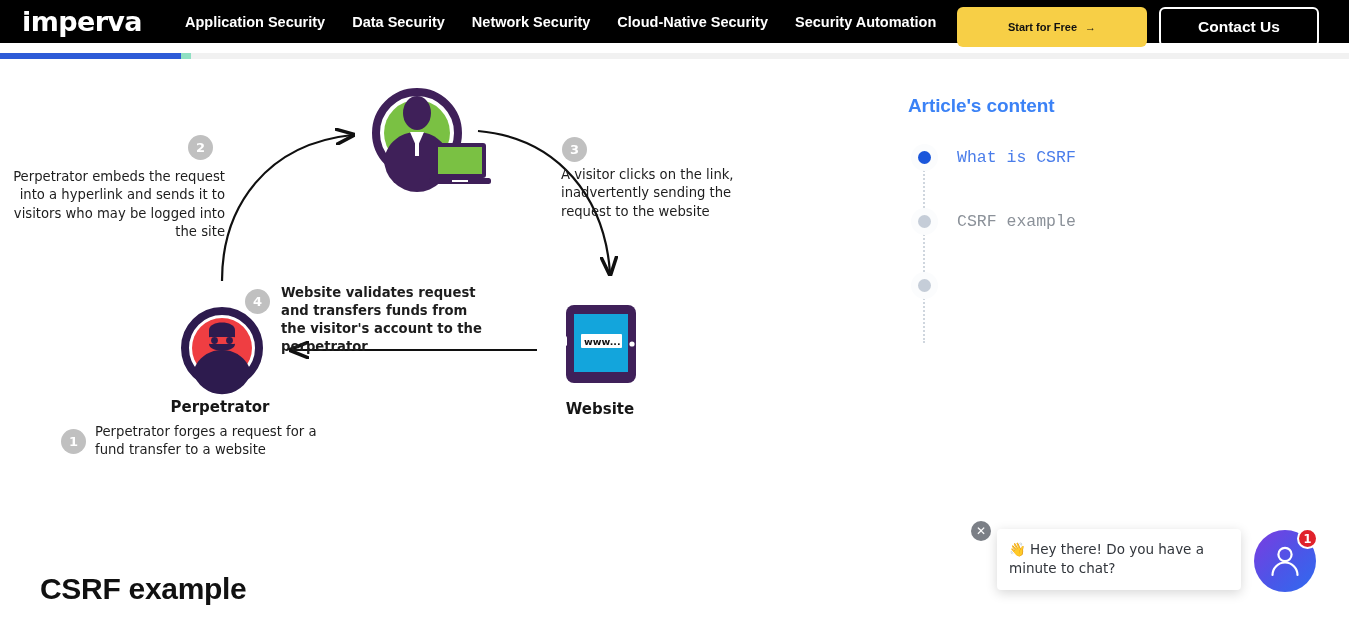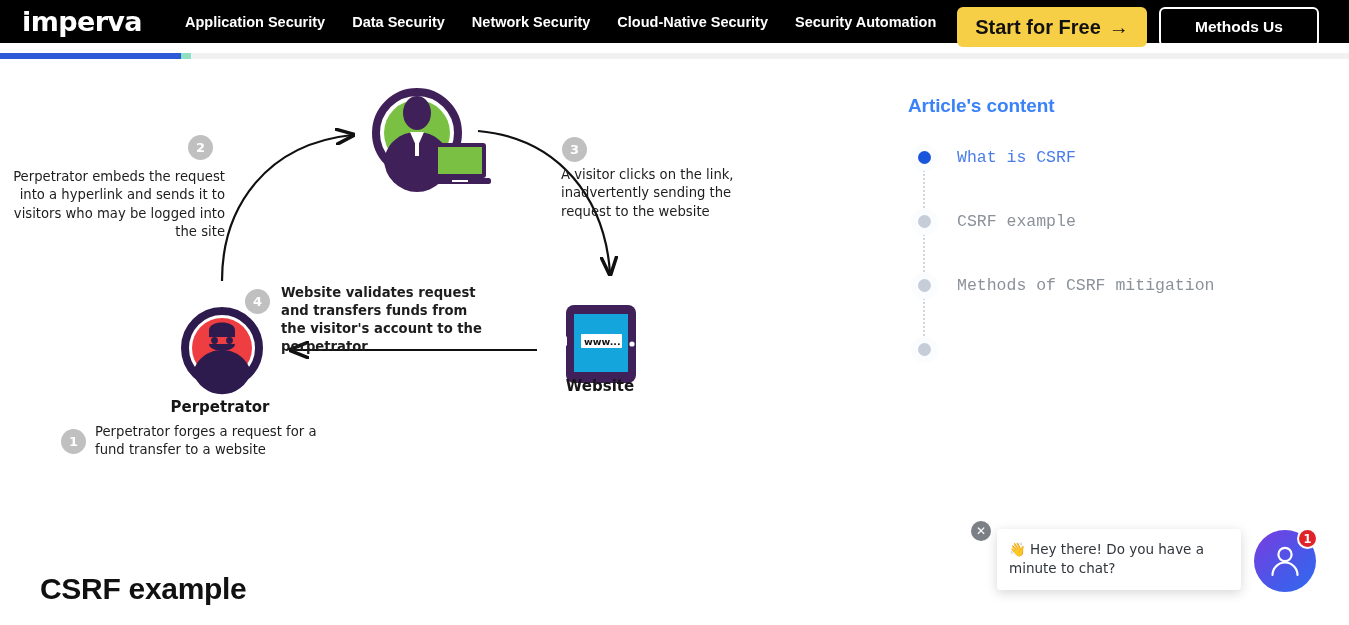--- a/index.html
+++ b/index.html
@@ -40,21 +40,21 @@
   }
   .header-actions {
     position: absolute; right: 30px; top: 7px;
     display: flex; align-items: center; gap: 12px;
   }
   .btn-primary {
     width: 190px; height: 40px;
     background: #f7cf46;
     border: none; border-radius: 6px;
     color: #111111;
-    font-size: 20px; font-weight: 600;
+    font-size: 11px; font-weight: 600;
     font-family: "Liberation Sans", sans-serif;
     cursor: pointer;
     display: flex; align-items: center; justify-content: center; gap: 8px;
   }
   .btn-outline {
     width: 160px; height: 40px;
     background: transparent;
     border: 2px solid #ffffff; border-radius: 6px;
     color: #ffffff;
     font-size: 15.5px; font-weight: 600;
@@ -121,21 +121,21 @@
   .s3-text { left: 561px; top: 106px; width: 180px; text-align: left; }
   .s3-badge { left: 562px; top: 77px; }
   
   .s4-text { left: 281px; top: 224px; width: 215px; text-align: left; font-weight: 700; line-height: 18px;}
   .s4-badge { left: 245px; top: 229px; }
   
   .s1-text { left: 95px; top: 363px; width: 250px; text-align: left; }
   .s1-badge { left: 61px; top: 369px; }
 
   .lbl-visitor { left: 304px; top: 122px; width: 232px; }
-  .lbl-website { left: 525px; top: 317px; width: 150px; }
+  .lbl-website { left: 525px; top: 340px; width: 150px; }
   .lbl-perp    { left: 140px; top: 338px; width: 160px; }
 
   
   .toc {
     position: absolute; left: 908px; top: 95px;
     width: 420px;
   }
   .toc-title {
     font-size: 19px; font-weight: 700;
     color: #3b82f6; letter-spacing: -0.1px;
@@ -243,21 +243,21 @@
     <span class="nav-item">Cloud-Native Security</span>
     <span class="nav-item">Security Automation</span>
     <span class="nav-item">More</span>
   </nav>
 
   <div class="header-actions">
     <button class="btn-primary">
       <span>Start for Free</span>
       <span>→</span>
     </button>
-    <button class="btn-outline">Methods Us</button>
+    <button class="btn-outline">Contact Us</button>
   </div>
 </div>
 
 <div class="progress-track">
   <div class="progress-fill"></div>
   <div class="progress-tip"></div>
 </div>
 
 <div class="diagram">
 
@@ -343,26 +343,20 @@
       <div class="toc-label">What is CSRF</div>
     </div>
 
     <div class="toc-item">
       <div class="toc-dot-wrap">
           <span class="toc-dot"></span>
         </div>
       <div class="toc-label">CSRF example</div>
     </div>
 
-    <div class="toc-item">
-      <div class="toc-dot-wrap">
-          <span class="toc-dot"></span>
-        </div>
-      <div class="toc-label">Methods of CSRF mitigation</div>
-    </div>
 
     <div class="toc-item">
       <div class="toc-dot-wrap">
           <span class="toc-dot"></span>
         </div>
     </div>
   </div>
 </div>
 
 <h2 class="bottom-heading">CSRF example</h2>

